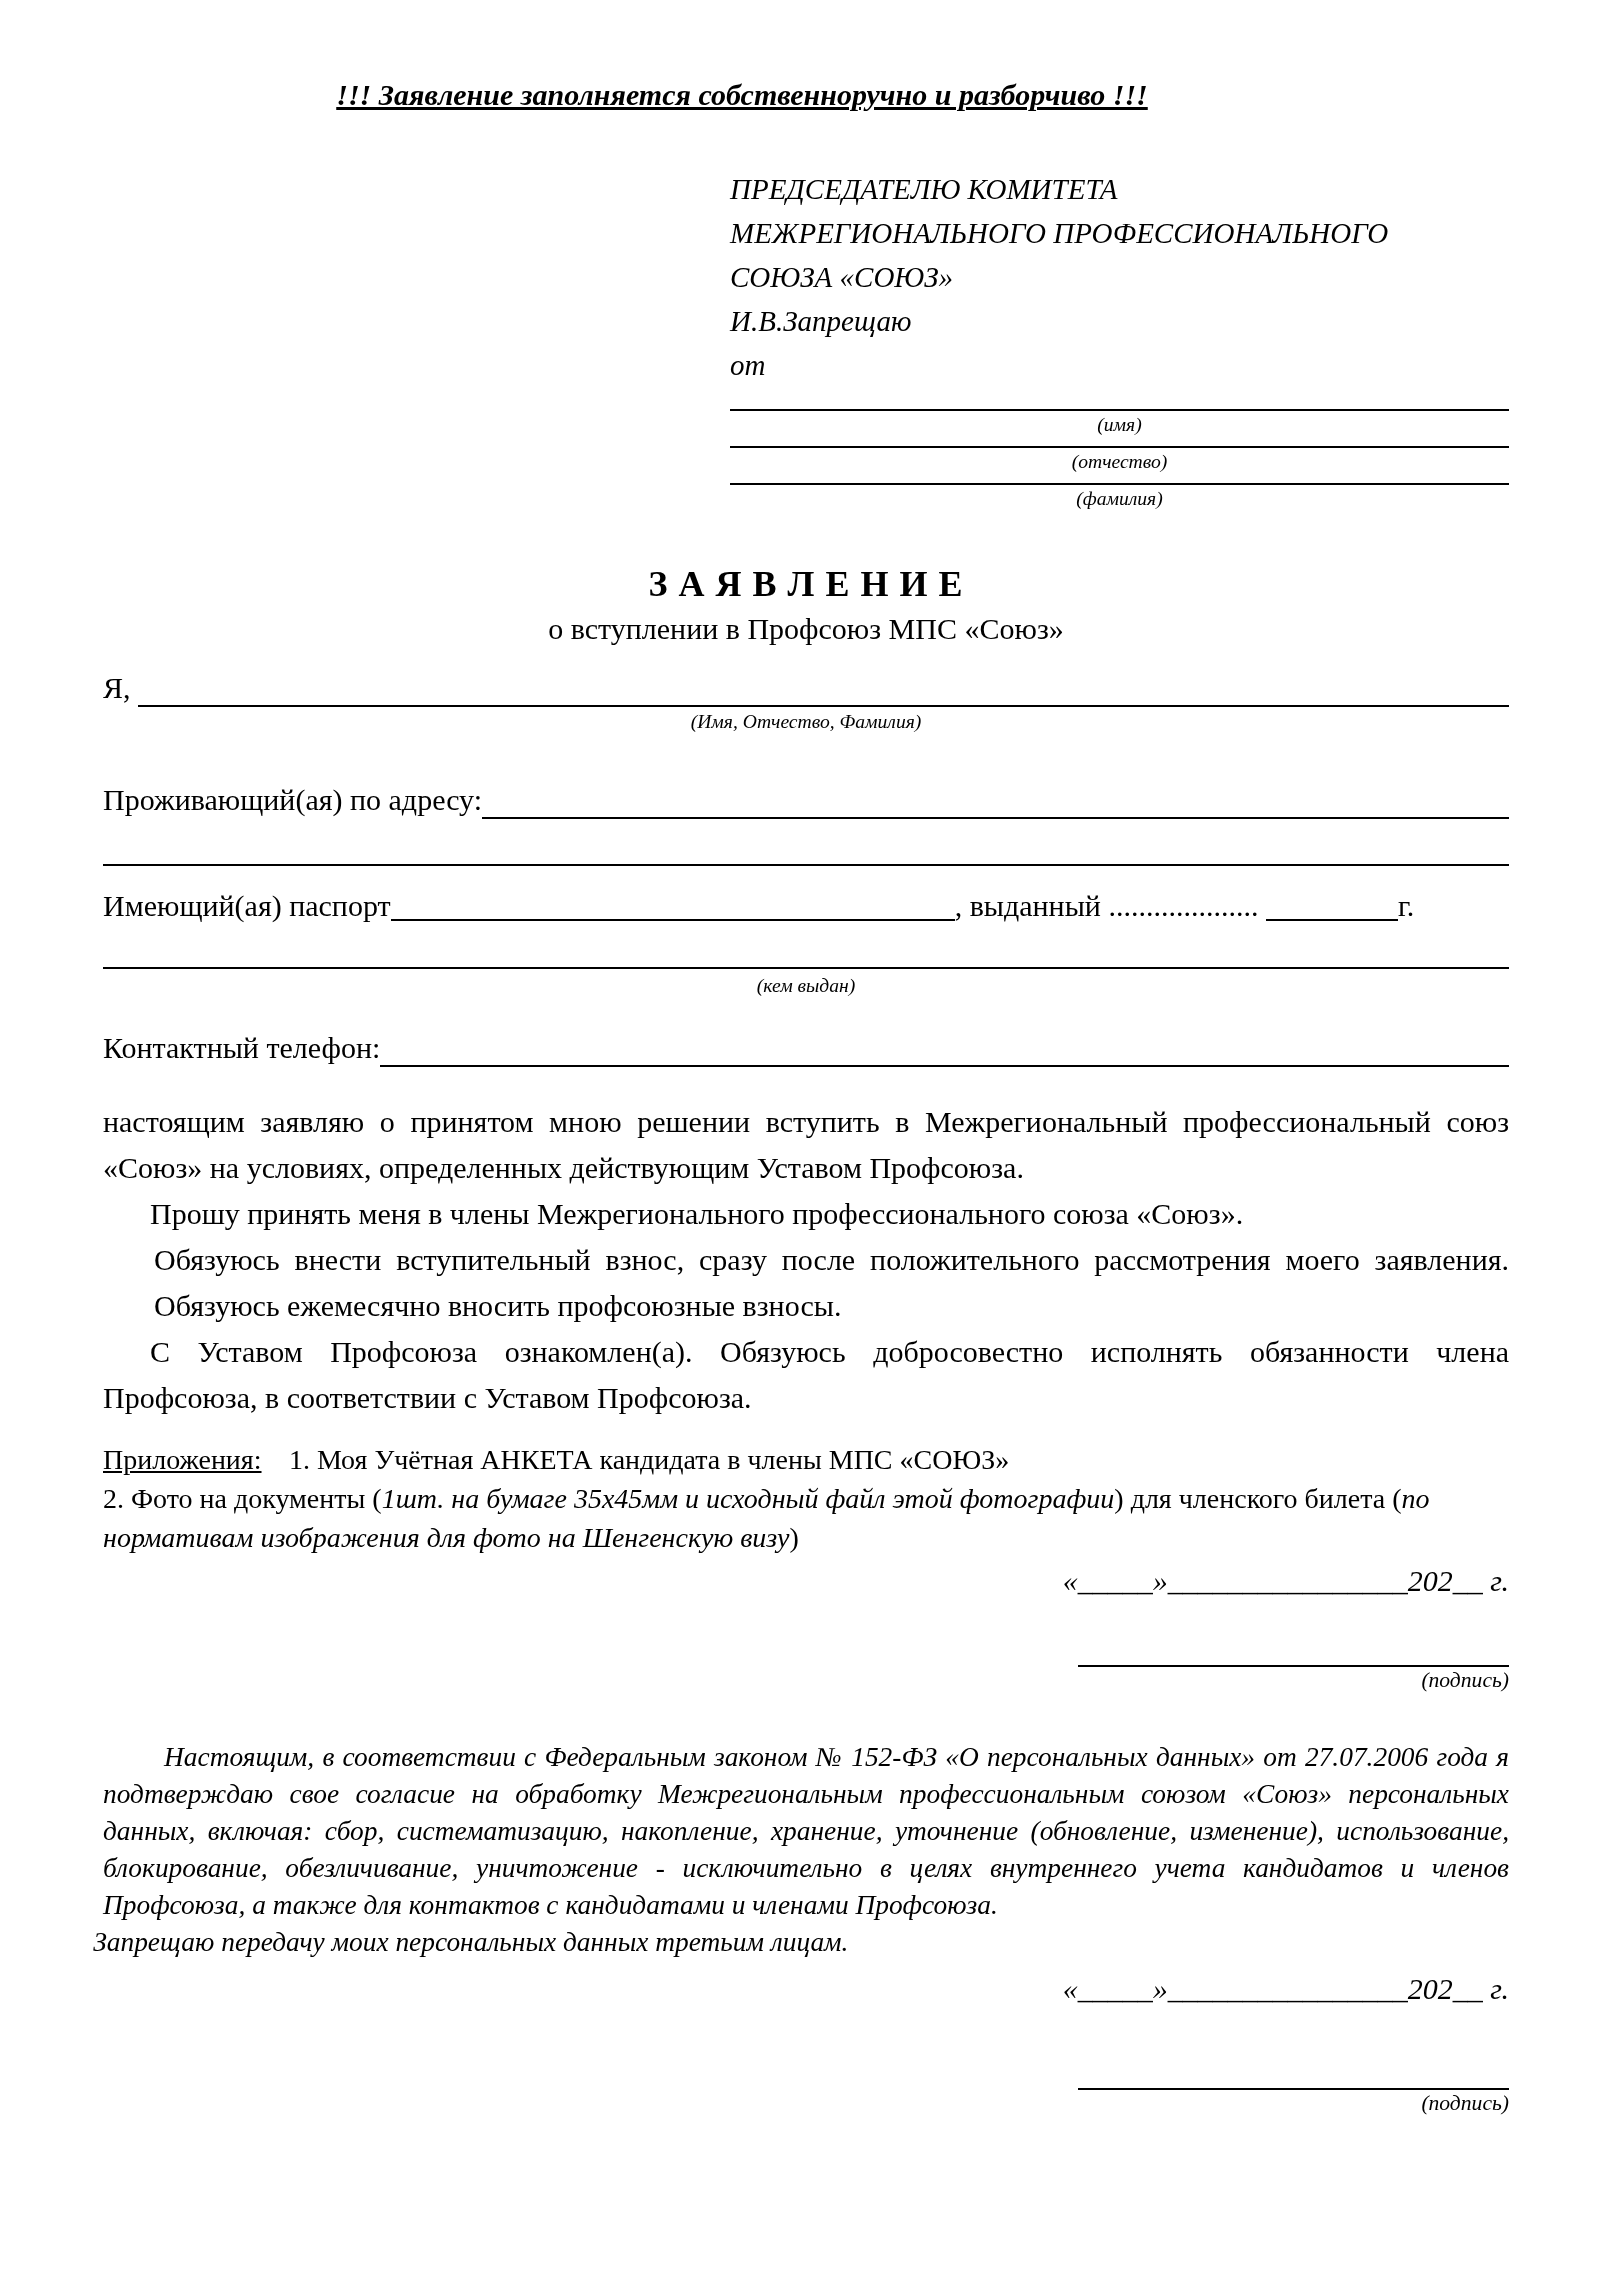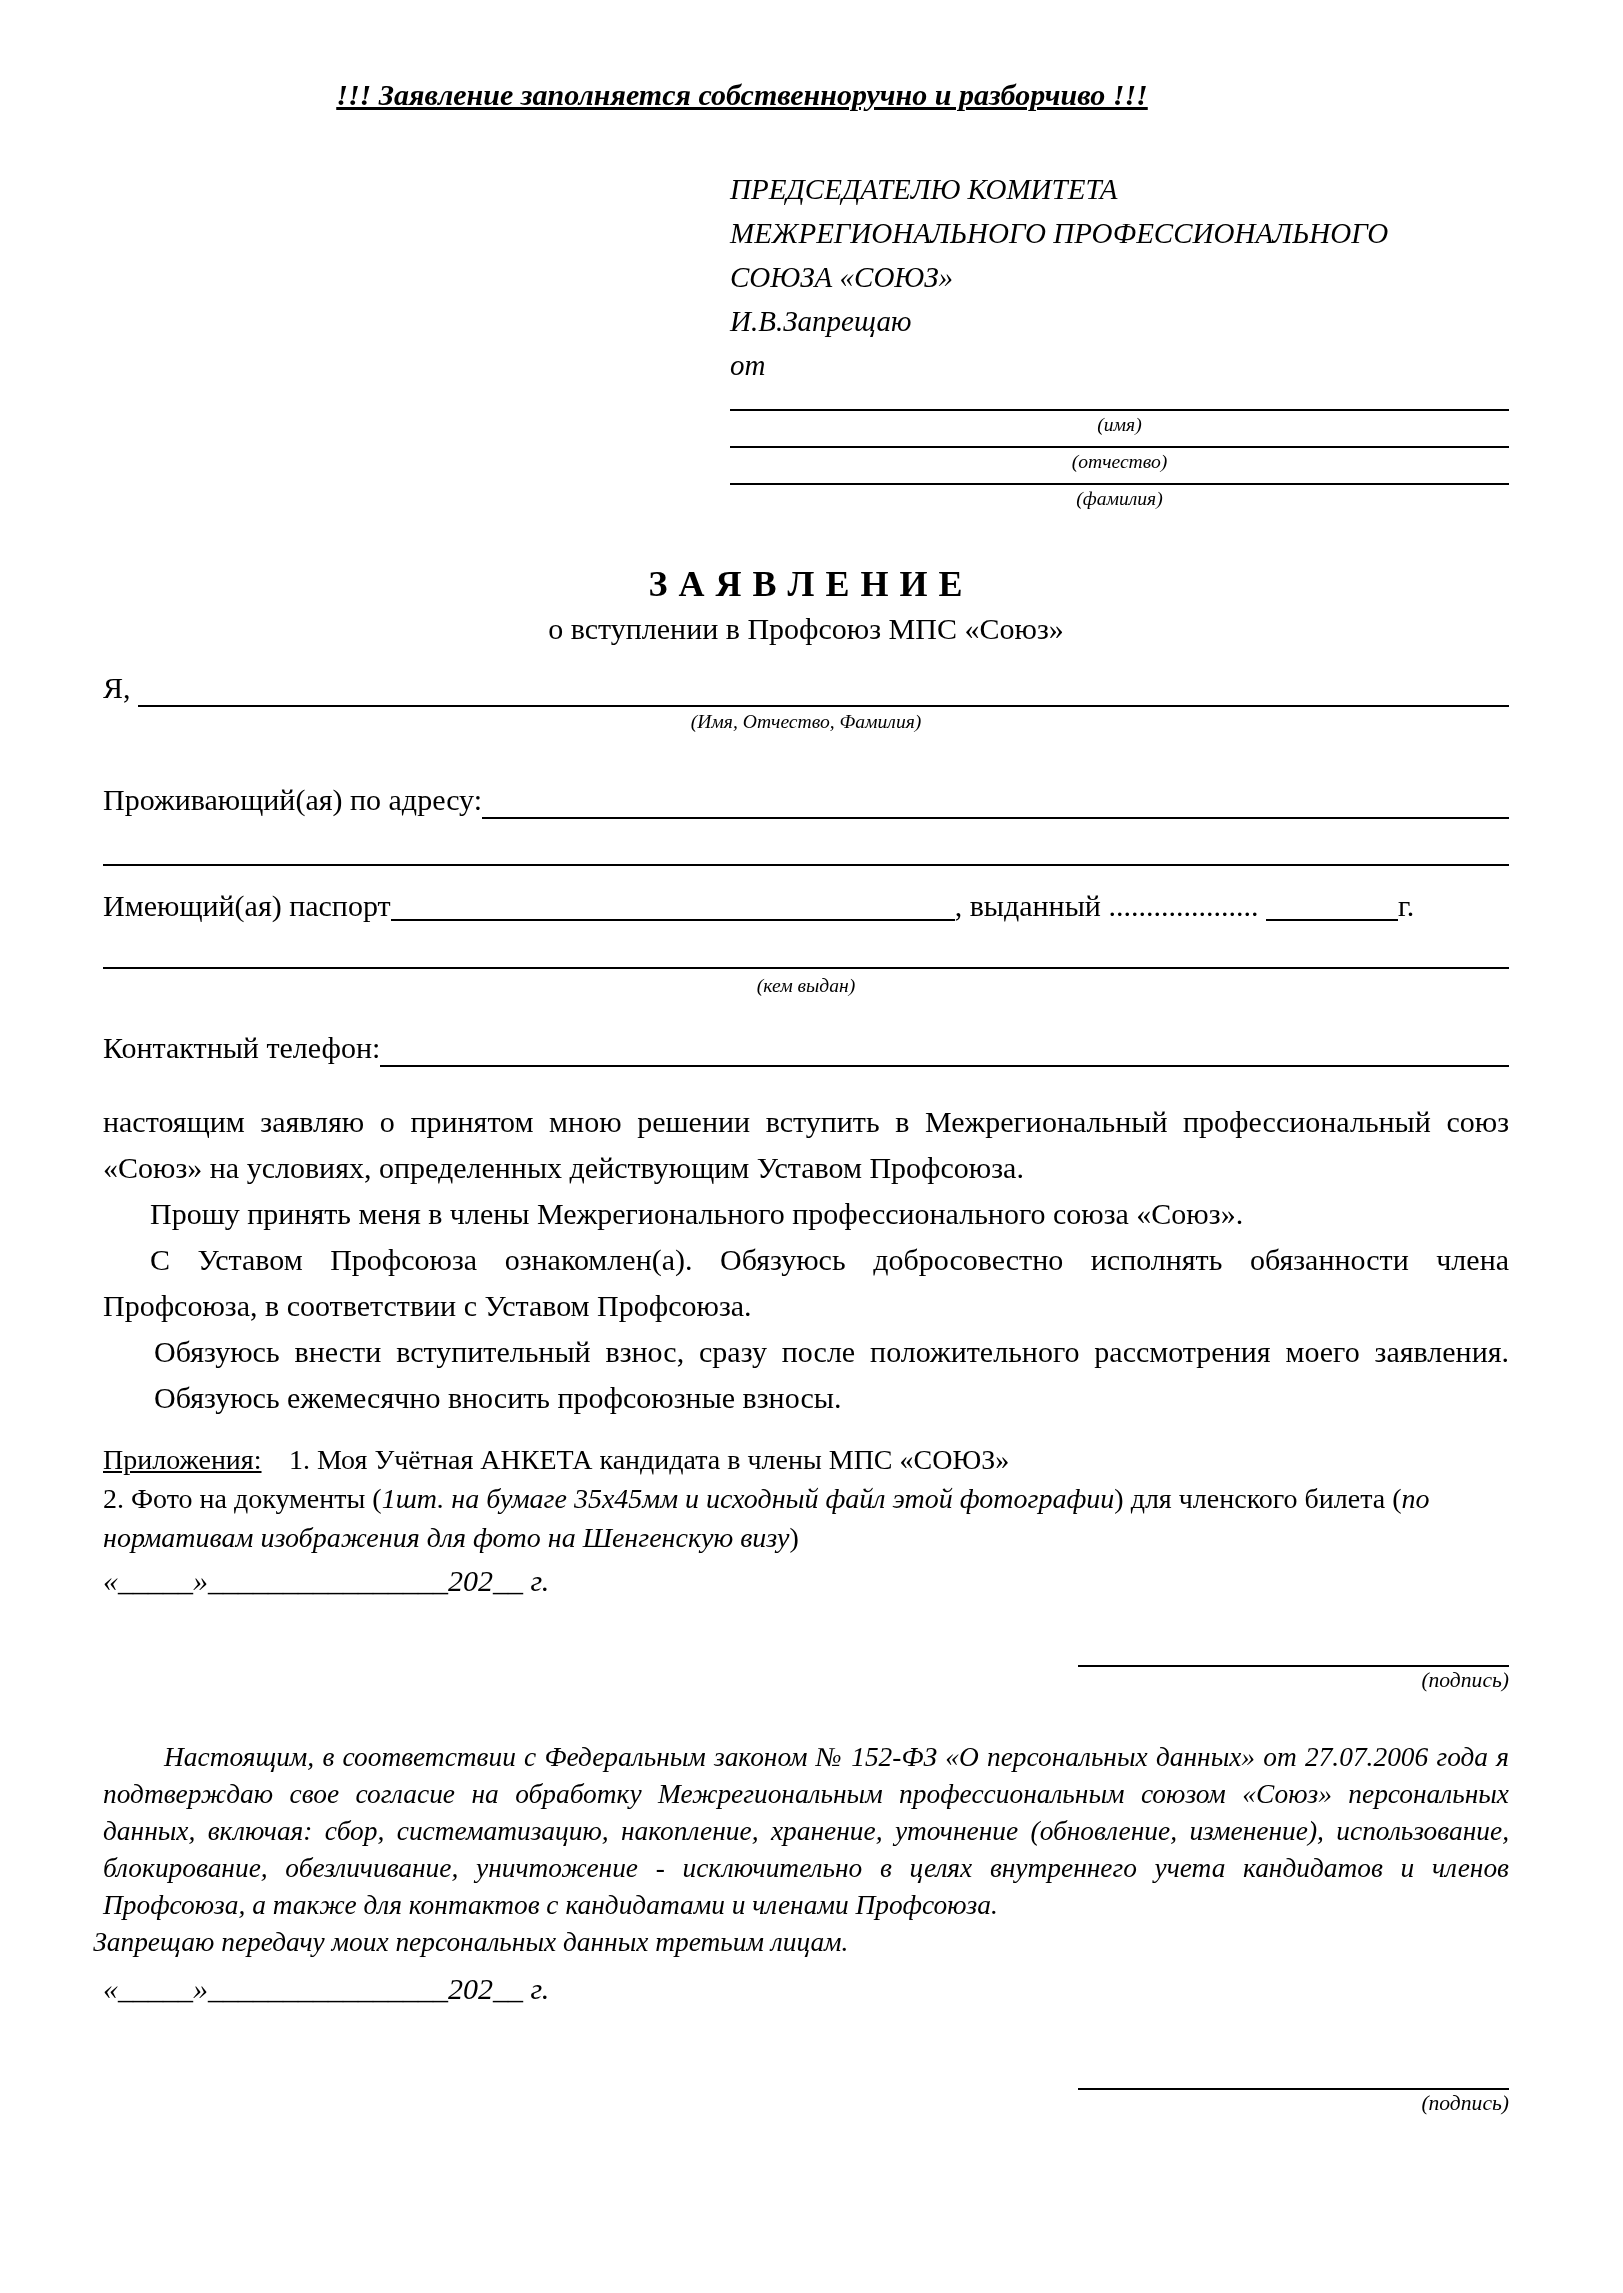--- a/index.html
+++ b/index.html
@@ -79,21 +79,21 @@
   .p-first { margin-top:32px; }
   .p-indent { text-indent:47px; }
   .p-block { margin-left:51px; }
   
   .attachments { margin-top:19.6px; font-size:28px; line-height:39px; }
   .att-label { text-decoration:underline; }
   .att-item1 { margin-left:27.4px; }
   .att-em { font-style:italic; }
   
   .date-line {
-    text-align:left;
+    text-align:right;
     font-style:italic;
     font-size:30px;
     line-height:39px;
     margin-top:3.9px;
   }
   .sig-block { width:431px; margin-left:auto; margin-top:25.5px; }
   .sig-line { height:39px; border-bottom:2.9px solid #000; }
   .sig-caption {
     text-align:right;
     font-style:italic;
@@ -173,22 +173,22 @@
   <div class="issuer-line"></div>
   <div class="caption-center">(кем выдан)</div>
 
   <div class="frow phone-row">
     <span class="lbl">Контактный телефон:</span>
     <span class="blank-grow"></span>
   </div>
 
   <p class="para p-first">настоящим заявляю о принятом мною решении вступить в Межрегиональный профессиональный союз «Союз» на условиях, определенных действующим Уставом Профсоюза.</p>
   <p class="para p-indent">Прошу принять меня в члены Межрегионального профессионального союза «Союз».</p>
+  <p class="para p-block">Обязуюсь внести вступительный взнос, сразу после положительного рассмотрения моего заявления. Обязуюсь ежемесячно вносить профсоюзные взносы.</p>
   <p class="para p-indent">С Уставом Профсоюза ознакомлен(а). Обязуюсь добросовестно исполнять обязанности члена Профсоюза, в соответствии с Уставом Профсоюза.</p>
-  <p class="para p-block">Обязуюсь внести вступительный взнос, сразу после положительного рассмотрения моего заявления. Обязуюсь ежемесячно вносить профсоюзные взносы.</p>
 
   <div class="attachments">
     <span class="att-label">Приложения:</span><span class="att-item1">1. Моя Учётная АНКЕТА кандидата в члены МПС «СОЮЗ»</span>
     <div class="att-item2">
       <span>2. Фото на документы (</span><span class="att-em">1шт. на бумаге 35х45мм и исходный файл этой фотографии</span><span>) для членского билета (</span><span class="att-em">по нормативам изображения для фото на Шенгенскую визу</span><span>)</span>
     </div>
   </div>
 
   <div class="date-line">«_____»________________202__ г.</div>
 

